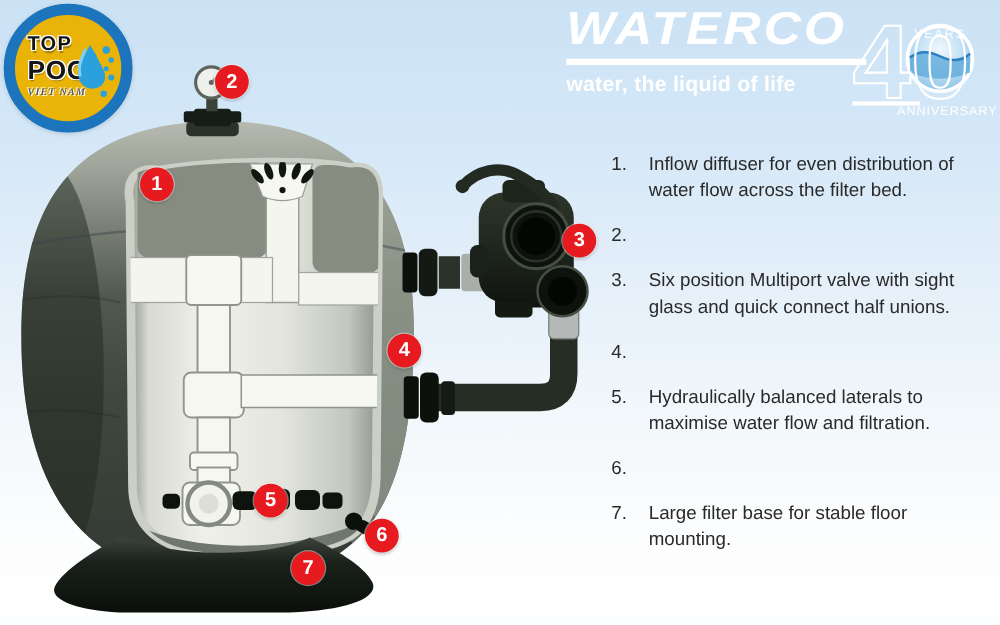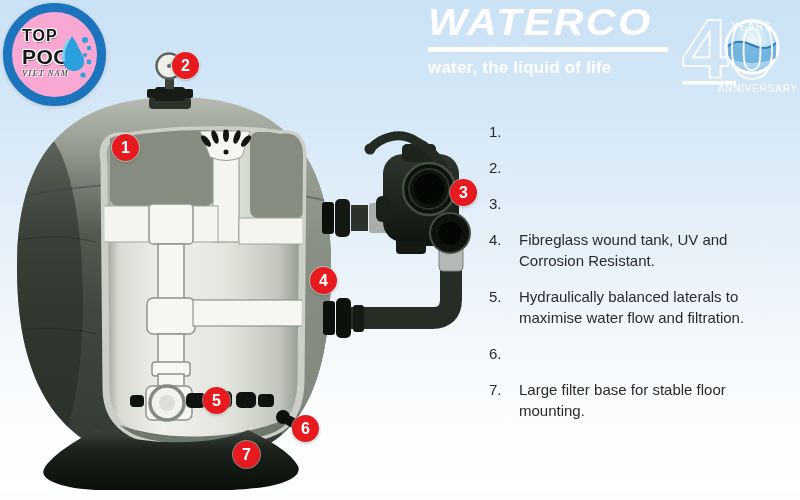--- a/index.html
+++ b/index.html
@@ -19,34 +19,34 @@
     position:absolute; width:27px; height:27px; border-radius:50%;
     background:#e71b1f; color:#fff; font-weight:bold; font-size:16px;
     display:flex; align-items:center; justify-content:center;
     box-shadow:0 0 0 1px rgba(255,255,255,.45), 0 1px 3px rgba(0,0,0,.35);
     z-index:6;
   }
 
   
   .toppool {
     left:3px; top:3px; width:103px; height:103px; border-radius:50%;
-    background:#f9a8d4; border:9px solid #1b74bc; z-index:5;
+    background:#eab308; border:9px solid #1b74bc; z-index:5;
     box-shadow:0 1px 4px rgba(0,0,0,.15);
   }
   .toppool .txt { position:absolute; left:10px; top:16px; line-height:1; }
   .tp-top  { font-size:16px; font-weight:900; color:#151515; letter-spacing:1px;
              text-shadow:-1px -1px 0 #fff,1px -1px 0 #fff,-1px 1px 0 #fff,1px 1px 0 #fff,1px 2px 1px rgba(0,0,0,.35); }
   .tp-pool { font-size:21px; font-weight:900; color:#151515; letter-spacing:.5px; margin-top:2px;
              text-shadow:-1px -1px 0 #fff,1px -1px 0 #fff,-1px 1px 0 #fff,1px 1px 0 #fff,1px 2px 1px rgba(0,0,0,.35); }
   .tp-vn   { font-size:8px; font-weight:bold; font-style:italic; color:#5a5a5a; letter-spacing:1px; margin-top:3px;
              text-shadow:-1px -1px 0 #fff,1px 1px 0 #fff;font-family:Liberation Serif, serif; }
   .splash { position:absolute; right:5px; top:22px; }
 
   
-  .brand { left:428px; top:2px; color:#fff; z-index:5; }
+  .brand { left:453px; top:2px; color:#fff; z-index:5; }
   .brand-name { display:inline-block; font-size:37px; font-weight:bold; font-style:italic;
                 letter-spacing:2px; transform:scaleX(1.12); transform-origin:left; white-space:nowrap; }
   .brand-rule { width:240px; height:5px; background:#fff; margin-top:3px; }
   .tagline { font-size:17px; font-weight:bold; margin-top:6px; letter-spacing:.2px; white-space:nowrap; }
   #anniv { left:680px; top:0; width:120px; height:100px; z-index:5; }
 
   
   .legend { left:489px; top:121px; width:300px; list-style:none; z-index:5; }
   .legend li { display:flex; margin-bottom:15px; color:#2a2a2a; font-size:15px; line-height:21px; }
   .legend .num { width:30px; flex-shrink:0; }
@@ -240,30 +240,31 @@
   <path d="M 48 46 Q 58 38 72 45 Q 86 52 96 43" stroke="#2d7fc0" stroke-width="2" fill="none"></path>
   <text x="2" y="78" font-size="84" font-weight="bold" fill="none" stroke="#fff" stroke-width="1.7">40</text>
   <rect x="2" y="81" width="54" height="3.5" fill="#fff"></rect>
   <text x="72" y="30" text-anchor="middle" font-size="10" fill="#fff" letter-spacing="1.5">YEARS</text>
   <text x="118" y="92" text-anchor="end" font-size="10" fill="#fff" letter-spacing=".8">ANNIVERSARY</text>
 </svg>
 
 <ol class="legend abs">
   <li>
     <span class="num">1.</span>
+    <span class="txt">Inflow diffuser for even distribution of water flow across the filter bed.</span>
   </li>
   <li>
     <span class="num">2.</span>
   </li>
   <li>
     <span class="num">3.</span>
+    <span class="txt">Six position Multiport valve with sight glass and quick connect half unions.</span>
   </li>
   <li>
     <span class="num">4.</span>
-    <span class="txt">Fibreglass wound tank, UV and Corrosion Resistant.</span>
   </li>
   <li>
     <span class="num">5.</span>
     <span class="txt">Hydraulically balanced laterals to maximise water flow and filtration.</span>
   </li>
   <li>
     <span class="num">6.</span>
   </li>
   <li>
     <span class="num">7.</span>

